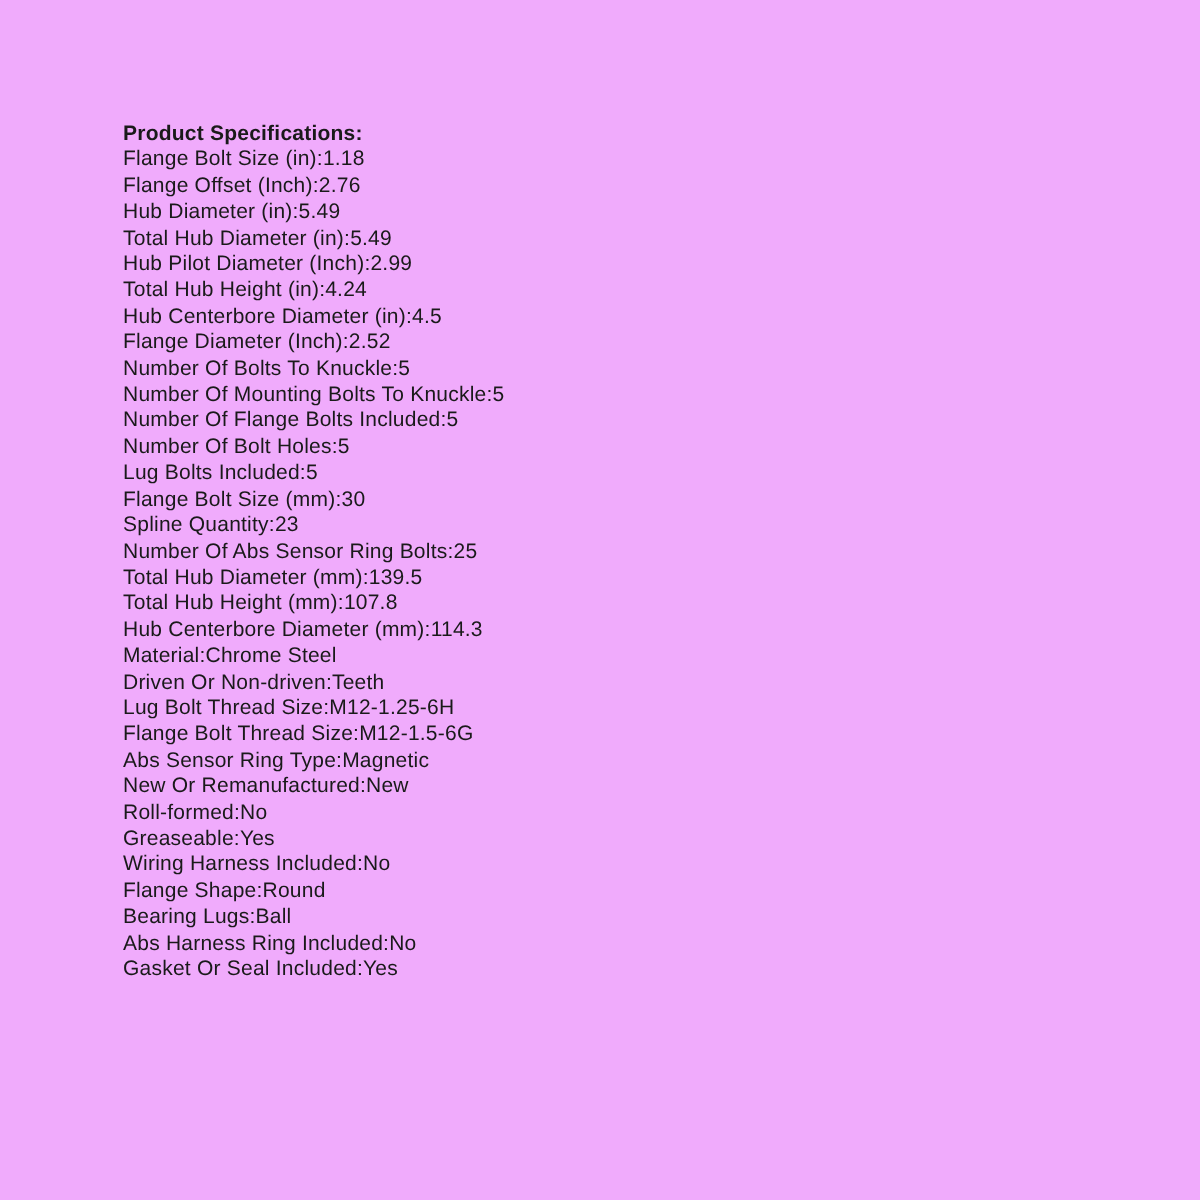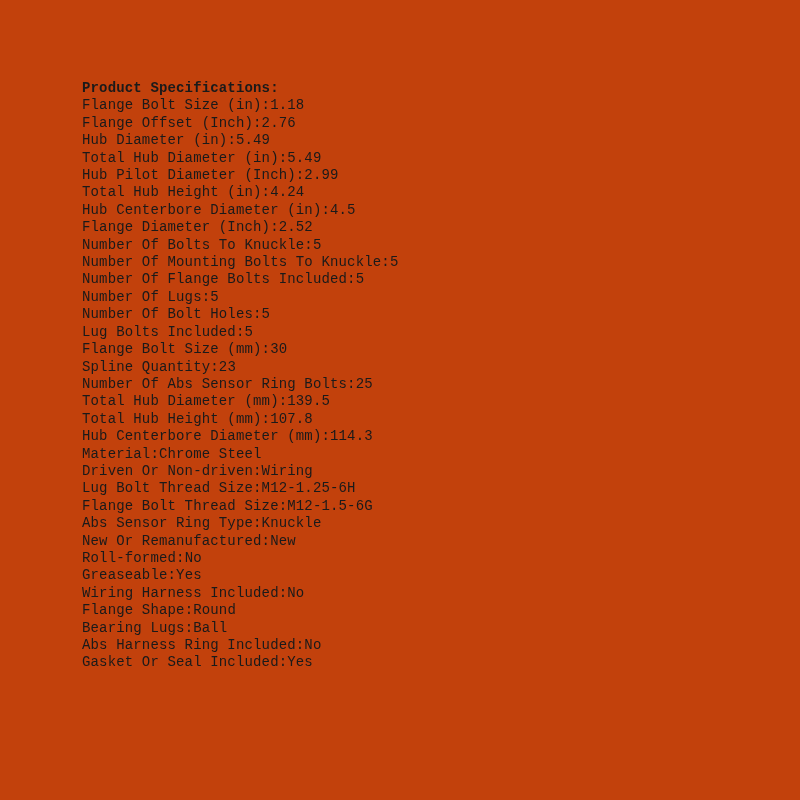--- a/index.html
+++ b/index.html
@@ -28,21 +28,21 @@
   .specs-heading {
     font-weight: bold;
   }
   .spec-line span {
     display: inline;
   }
 </style>
 </head>
 <body>
 
-<div class="canvas" style="background: #c2410c; font-family: Liberation Mono, monospace;">
+<div class="canvas" style="background: #f0abfc;">
   <div class="specs-block" style="color: rgb(26, 26, 26);">
     <div class="specs-heading">Product Specifications:</div>
     <div id="spec-list">
   <div class="spec-line"><span>Flange Bolt Size (in)</span><span>:</span><span>1.18</span></div>
 
   <div class="spec-line"><span>Flange Offset (Inch)</span><span>:</span><span>2.76</span></div>
 
   <div class="spec-line"><span>Hub Diameter (in)</span><span>:</span><span>5.49</span></div>
 
   <div class="spec-line"><span>Total Hub Diameter (in)</span><span>:</span><span>5.49</span></div>
@@ -54,48 +54,47 @@
   <div class="spec-line"><span>Hub Centerbore Diameter (in)</span><span>:</span><span>4.5</span></div>
 
   <div class="spec-line"><span>Flange Diameter (Inch)</span><span>:</span><span>2.52</span></div>
 
   <div class="spec-line"><span>Number Of Bolts To Knuckle</span><span>:</span><span>5</span></div>
 
   <div class="spec-line"><span>Number Of Mounting Bolts To Knuckle</span><span>:</span><span>5</span></div>
 
   <div class="spec-line"><span>Number Of Flange Bolts Included</span><span>:</span><span>5</span></div>
 
-  <div class="spec-line"><span>Number Of Lugs</span><span>:</span><span>5</span></div>
 
 
   <div class="spec-line"><span>Number Of Bolt Holes</span><span>:</span><span>5</span></div>
 
   <div class="spec-line"><span>Lug Bolts Included</span><span>:</span><span>5</span></div>
 
   <div class="spec-line"><span>Flange Bolt Size (mm)</span><span>:</span><span>30</span></div>
 
   <div class="spec-line"><span>Spline Quantity</span><span>:</span><span>23</span></div>
 
   <div class="spec-line"><span>Number Of Abs Sensor Ring Bolts</span><span>:</span><span>25</span></div>
 
   <div class="spec-line"><span>Total Hub Diameter (mm)</span><span>:</span><span>139.5</span></div>
 
   <div class="spec-line"><span>Total Hub Height (mm)</span><span>:</span><span>107.8</span></div>
 
   <div class="spec-line"><span>Hub Centerbore Diameter (mm)</span><span>:</span><span>114.3</span></div>
 
   <div class="spec-line"><span>Material</span><span>:</span><span>Chrome Steel</span></div>
 
-  <div class="spec-line"><span>Driven Or Non-driven</span><span>:</span><span>Wiring</span></div>
+  <div class="spec-line"><span>Driven Or Non-driven</span><span>:</span><span>Teeth</span></div>
 
   <div class="spec-line"><span>Lug Bolt Thread Size</span><span>:</span><span>M12-1.25-6H</span></div>
 
   <div class="spec-line"><span>Flange Bolt Thread Size</span><span>:</span><span>M12-1.5-6G</span></div>
 
-  <div class="spec-line"><span>Abs Sensor Ring Type</span><span>:</span><span>Knuckle</span></div>
+  <div class="spec-line"><span>Abs Sensor Ring Type</span><span>:</span><span>Magnetic</span></div>
 
   <div class="spec-line"><span>New Or Remanufactured</span><span>:</span><span>New</span></div>
 
   <div class="spec-line"><span>Roll-formed</span><span>:</span><span>No</span></div>
 
   <div class="spec-line"><span>Greaseable</span><span>:</span><span>Yes</span></div>
 
   <div class="spec-line"><span>Wiring Harness Included</span><span>:</span><span>No</span></div>
 
   <div class="spec-line"><span>Flange Shape</span><span>:</span><span>Round</span></div>

